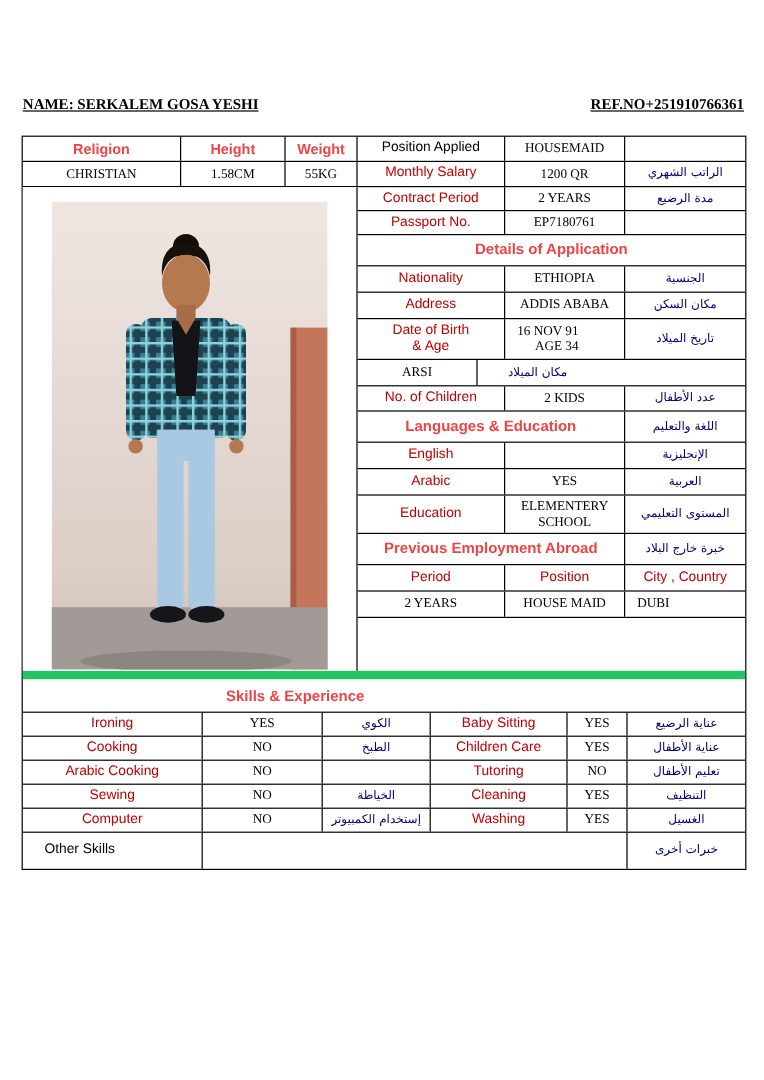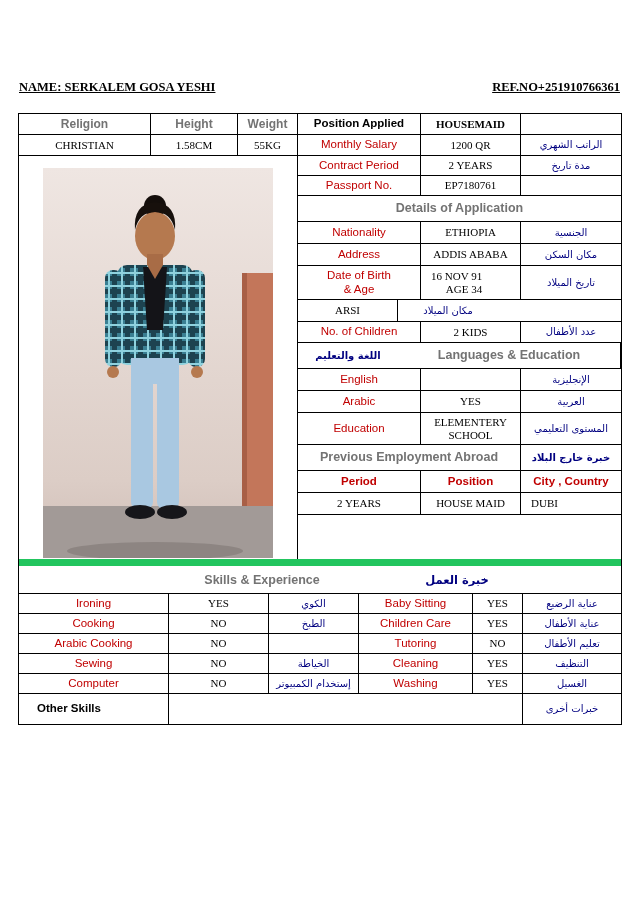--- a/index.html
+++ b/index.html
@@ -21,37 +21,37 @@
 
   .h20{height:20px}.h21{height:21px}.h22{height:22px}
   .h26{height:26px}.h32{height:32px}.h34{height:34px}
 
   .w132{flex:0 0 132px}.w87{flex:0 0 87px}.w60{flex:0 0 60px}
   .w123{flex:0 0 123px}.w100{flex:0 0 100px}.w223{flex:0 0 223px}
   .wfull{flex:1}
   .sw150{flex:0 0 150px}.sw100{flex:0 0 100px}.sw90{flex:0 0 90px}
   .sw114{flex:0 0 114px}.sw50{flex:0 0 50px}.swend{flex:1}
 
-  .blue { color: #737373; font-weight: bold; font-size: 12px; }
+  .blue { color: #ef4444; font-weight: bold; font-size: 12px; }
   .big  { font-size: 12.5px; }
   .red  { color: #c00000; }
-  .b    { font-weight: bold; }
+  .b    { font-weight: normal; }
   .serif{ font-family: "Liberation Serif", serif; font-size: 11px; }
   .ar   { font-family: "DejaVu Sans", sans-serif; font-size: 10px; color: #000080; direction: rtl; }
   .pre  { white-space: pre-line; }
   .left { justify-content: flex-start; text-align: right; padding-left: 10px; }
 
   .body-row { display: flex; border-bottom: 7px solid #22c55e; height: 410px; }
   .photo-cell { flex: 0 0 279px; border-right: 1px solid #000; display: flex;
                 justify-content: center; align-items: flex-start; padding-top: 12px; background: #fff; }
   .right-stack { flex: 1; display: flex; flex-direction: column; }
   .fill { flex: 1; border-bottom: none; }
 
   .sk-head { position: relative; height: 28px; border-bottom: 1px solid #000; }
-  .sk-en { position: absolute; left: 16px; top: 0; width: 454px; height: 100%; display: flex;
+  .sk-en { position: absolute; left: 0; top: 0; width: 454px; height: 100%; display: flex;
            align-items: center; justify-content: center; }
   .sk-ar { position: absolute; left: 340px; top: 0; width: 196px; height: 100%; display: flex;
            align-items: center; justify-content: center; font-weight: bold; font-size: 11.5px; }
   .orow { height: 30px; border-bottom: none; }
 </style>
 </head>
 <body>
 
 <div class="page">
 
@@ -123,21 +123,21 @@
             <ellipse cx="129" cy="344" rx="15" ry="7" fill="#16161a"></ellipse>
           </g>
         </svg>
       </div>
 
       <div class="right-stack">
 
         <div class="rrow h20">
           <div class="c w123 red">Contract Period</div>
           <div class="c w100 serif">2 YEARS</div>
-          <div class="c w100 ar nbr">مدة تاريخ</div>
+          <div class="c w100 ar nbr">مدة الرضيع</div>
         </div>
 
         <div class="rrow h20">
           <div class="c w123 red">Passport No.</div>
           <div class="c w100 serif">EP7180761</div>
           <div class="c w100 ar nbr"></div>
         </div>
 
         <div class="rrow h26">
           <div class="c wfull blue big nbr">Details of  Application</div>
@@ -169,22 +169,22 @@
         </div>
 
 
         <div class="rrow h21">
           <div class="c w123 red">No. of Children</div>
           <div class="c w100 serif">2 KIDS</div>
           <div class="c w100 ar nbr">عدد الأطفال</div>
         </div>
 
         <div class="rrow h26">
+          <div class="c w223 blue big">Languages &amp; Education</div>
           <div class="c w100 ar b nbr">اللغة والتعليم</div>
-          <div class="c w223 blue big">Languages &amp; Education</div>
         </div>
 
         <div class="rrow h22">
           <div class="c w123 red">English</div>
           <div class="c w100 serif"></div>
           <div class="c w100 ar nbr">الإنجليزية</div>
         </div>
 
         <div class="rrow h22">
           <div class="c w123 red">Arabic</div>
@@ -215,21 +215,20 @@
           <div class="c w100 serif">HOUSE MAID</div>
           <div class="c w100 serif left nbr">DUBI</div>
         </div>
 
         <div class="rrow fill"></div>
       </div>
     </div>
 
     <div class="sk-head">
       <span class="sk-en blue big">Skills &amp; Experience</span>
-      <span class="sk-ar ar">خبرة العمل</span>
     </div>
 
     <div class="srow h20">
       <div class="c sw150 red">Ironing</div>
       <div class="c sw100 serif">YES</div>
       <div class="c sw90 ar">الكوي</div>
       <div class="c sw114 red">Baby Sitting</div>
       <div class="c sw50 serif">YES</div>
       <div class="c swend ar nbr">عناية الرضيع</div>
     </div>

